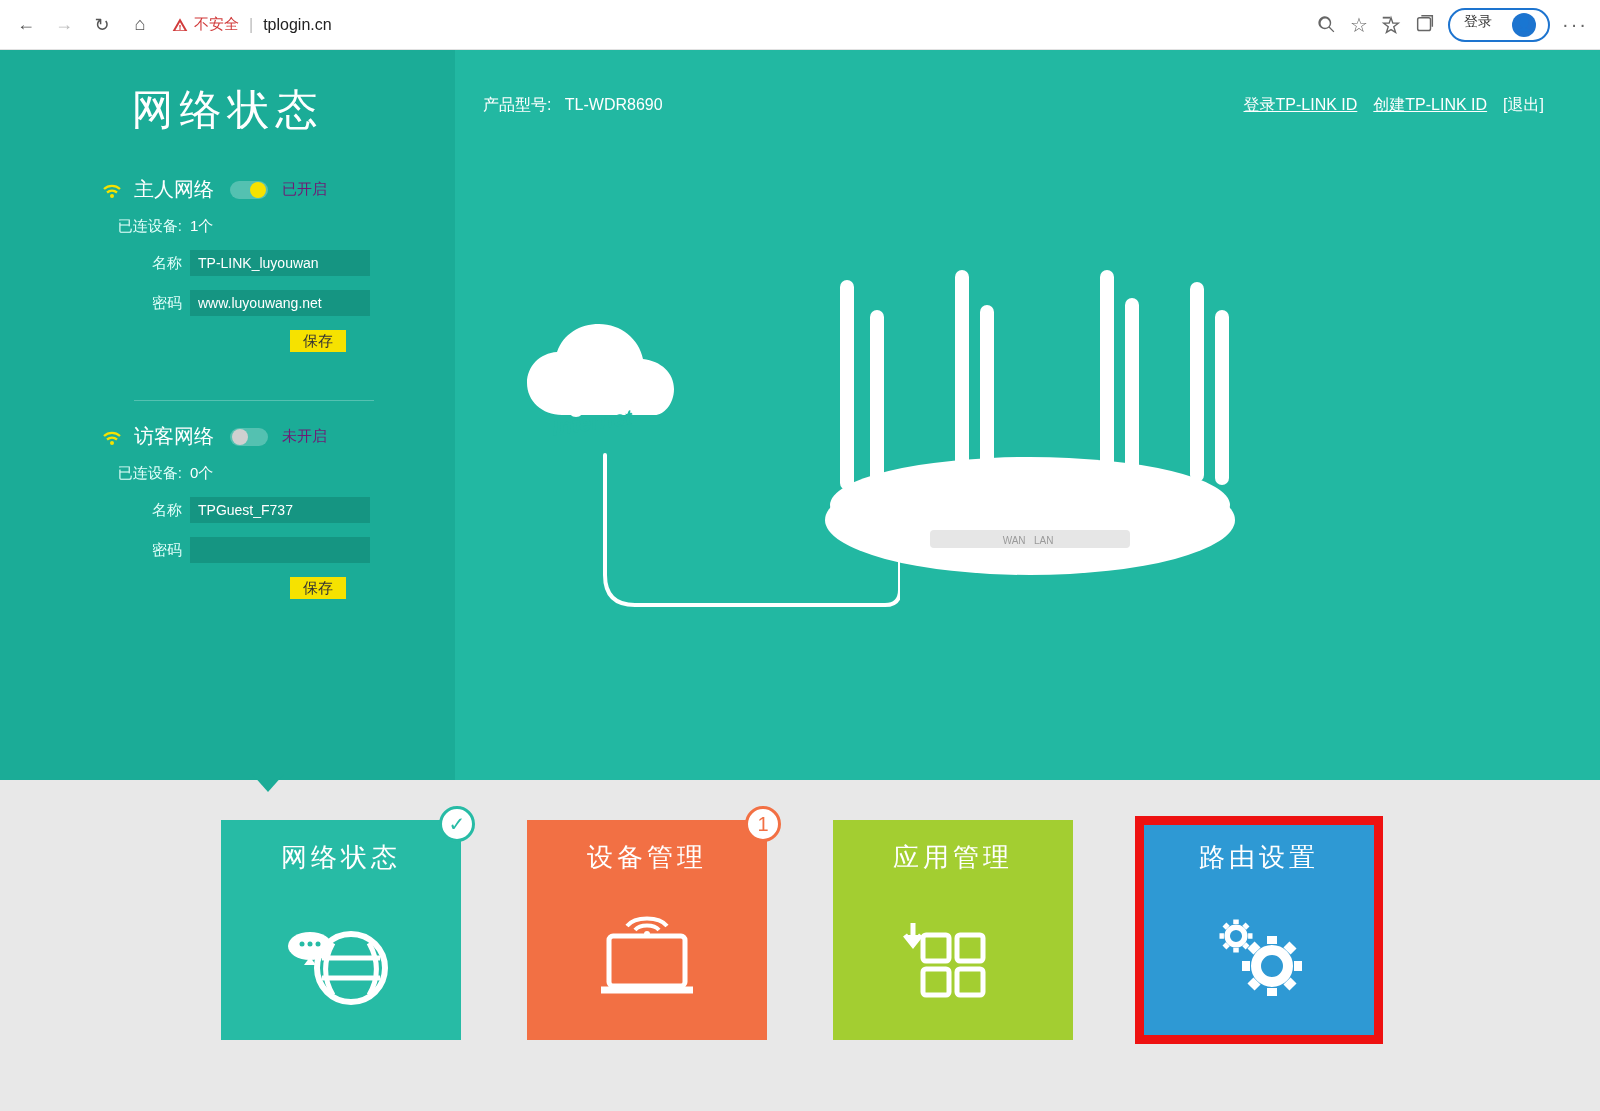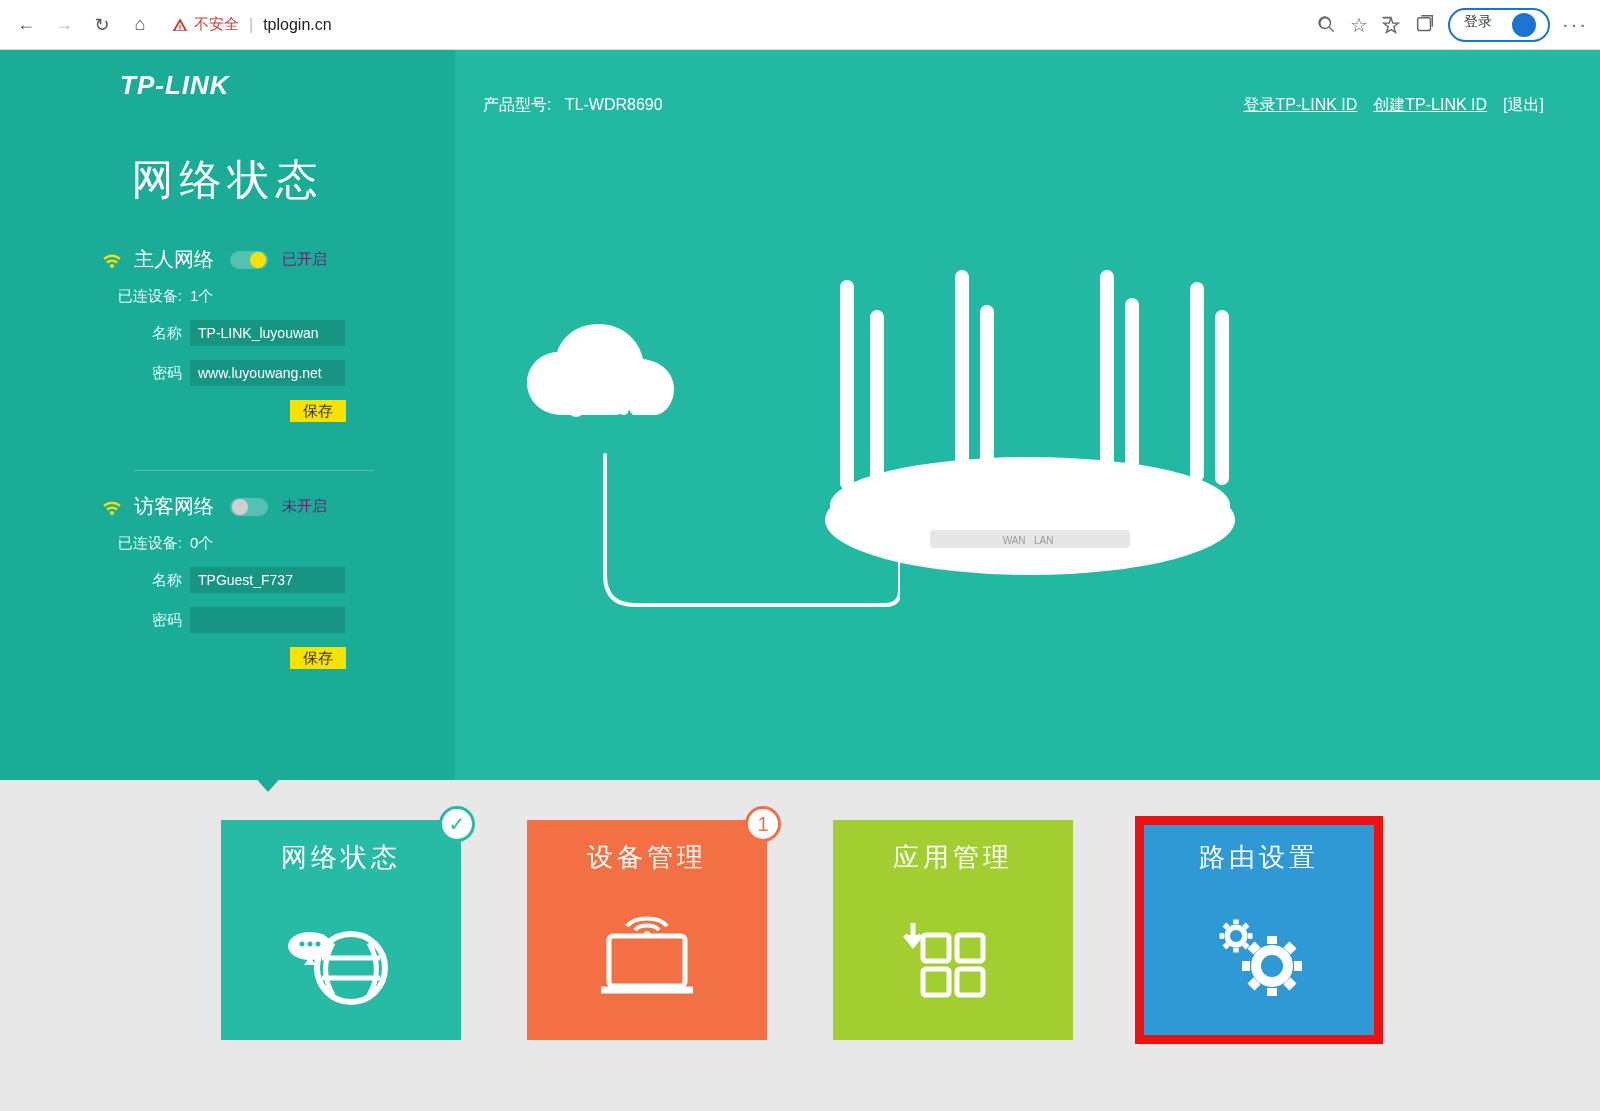--- a/index.html
+++ b/index.html
@@ -42,21 +42,21 @@
 .net-head { display: flex; align-items: center; gap: 10px; color: #fff; font-size: 20px; }
 .wifi-icon { width: 24px; height: 20px; position: relative; }
 .toggle { width: 38px; height: 18px; border-radius: 9px; background: rgba(255,255,255,.25); margin-left: 6px; position: relative; }
 .toggle .dot { position: absolute; width: 16px; height: 16px; border-radius: 50%; top: 1px; }
 .toggle.on .dot { right: 2px; background: #f6e200; }
 .toggle.off .dot { left: 2px; background: #d0d0d0; }
 .toggle-label { font-size: 15px; color: #701a75; margin-left: 4px; }
 
 .info-line { display: flex; align-items: center; color: #fff; font-size: 15px; margin-top: 14px; }
 .info-label { width: 90px; text-align: right; padding-right: 8px; color: #e1fffa; }
-.info-input { width: 155px; height: 26px; background: #159582; border: none; color: #fff; font-size: 14px; padding: 0 8px; outline: none; }
+.info-input { width: 180px; height: 26px; background: #159582; border: none; color: #fff; font-size: 14px; padding: 0 8px; outline: none; }
 .save-btn { background: #f6e200; border: none; width: 56px; height: 22px; font-size: 15px; color: #333; margin-top: 14px; margin-left: 190px; cursor: pointer; }
 
 
 .main-head { position: absolute; left: 455px; right: 0; top: 0; height: 70px; display: flex; align-items: center; justify-content: space-between; padding: 0 56px 0 28px; color: #fff; font-size: 16px; margin-top: 20px; }
 .main-head a { color: #fff; text-decoration: underline; }
 .head-links { display: flex; gap: 16px; }
 
 
 .diagram { position: absolute; left: 520px; top: 200px; width: 780px; height: 480px; }
 .cloud { position: absolute; left: 0; top: 70px; width: 170px; height: 110px; display:flex; align-items:center; justify-content:center; }
@@ -127,23 +127,20 @@
         <span class="avatar">👤</span>
       </div>
       <span style="font-size:20px;color:#666;letter-spacing:2px;">···</span>
     </div>
   </div>
 
   <div class="page">
     <div class="hero">
 
       <div class="sidebar">
-        <div class="brand">
-          <span class="brand-text">TP-LINK</span>
-        </div>
         <div class="page-title">网络状态</div>
 
         <div class="net-block">
           <div class="net-head">
             <svg class="wifi-icon" viewBox="0 0 24 20">
               <path d="M12 18a2 2 0 1 0 0-4 2 2 0 0 0 0 4z" fill="#f6e200"></path>
               <path d="M4 9a12 12 0 0 1 16 0" stroke="#f6e200" stroke-width="2.3" fill="none"></path>
               <path d="M7 12.5a8 8 0 0 1 10 0" stroke="#f6e200" stroke-width="2.3" fill="none"></path>
             </svg>
             <span>主人网络</span>

